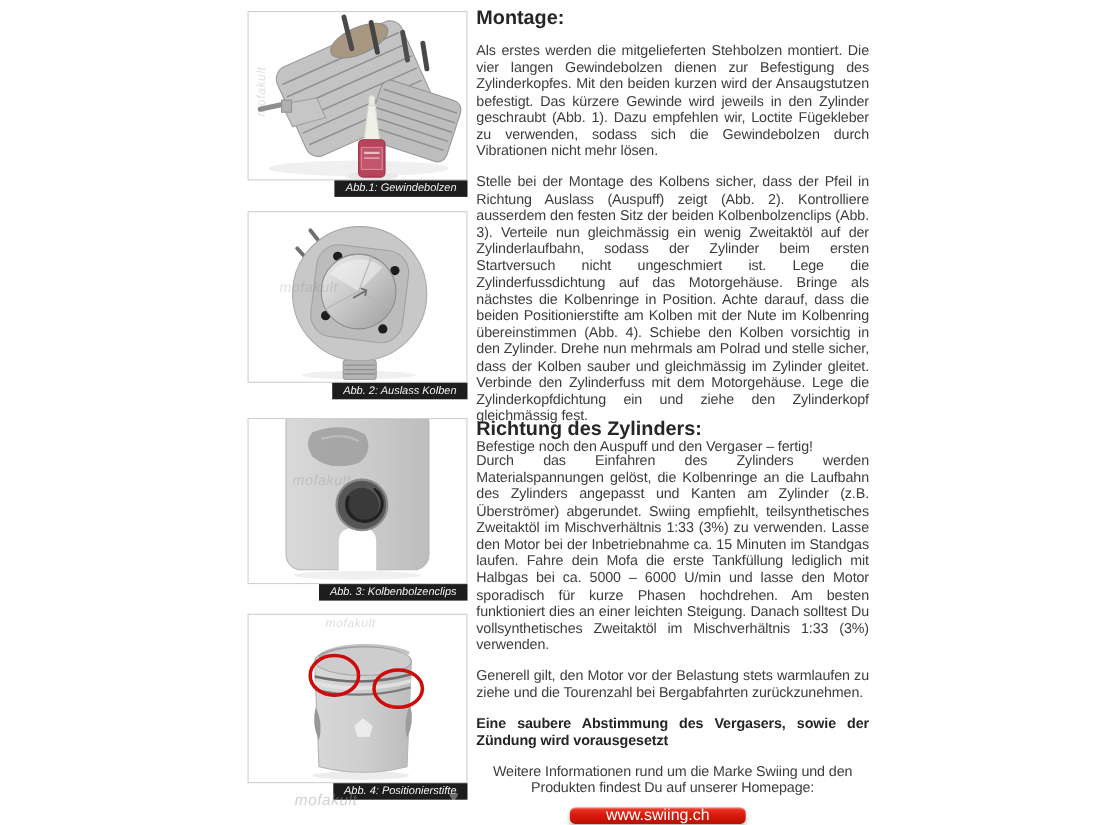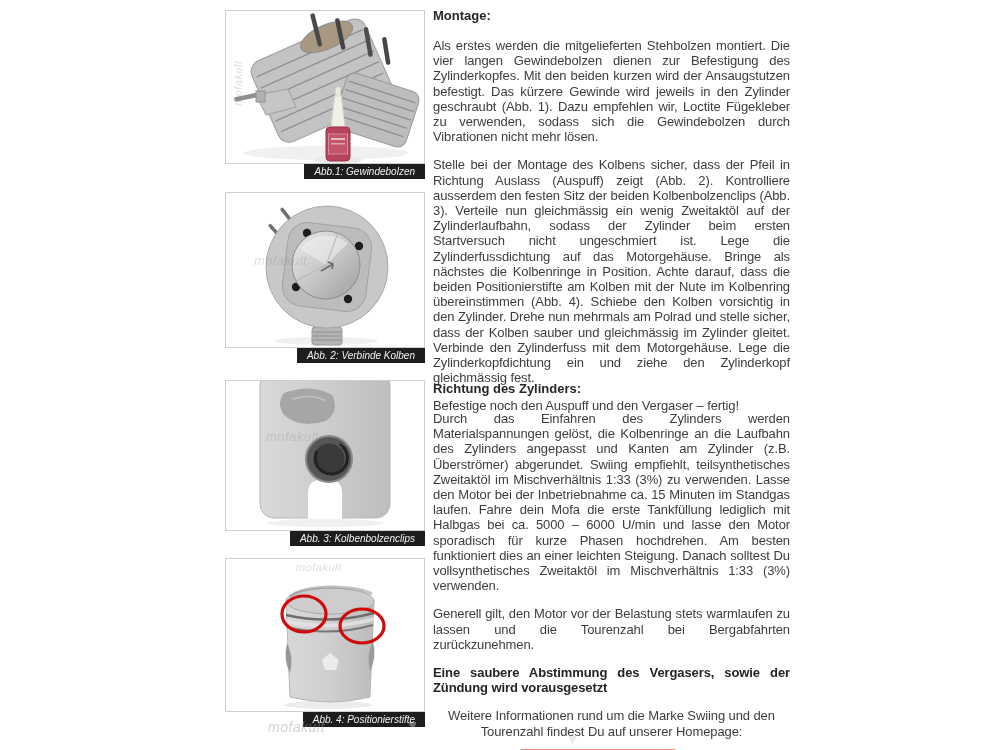--- a/index.html
+++ b/index.html
@@ -12,21 +12,21 @@
   .frame svg{display:block;}
   .caption{position:absolute;right:0;background:#1d1d1d;color:#f2f2f2;
            font-style:italic;font-size:10px;line-height:15px;height:15px;
            padding:0 10px;white-space:nowrap;}
   .wm{position:absolute;color:#8a8a8a;opacity:.28;font-style:italic;
       font-size:13px;pointer-events:none;letter-spacing:.5px;}
   .wm-heart{font-style:normal;font-size:15px;}
 
   
   .col{position:absolute;left:433px;width:357px;}
-  .heading{font-size:13px;font-weight:bold;color:#262626;margin:0 0 14px 0;line-height:16px;}
+  .heading{font-size:18px;font-weight:bold;color:#262626;margin:0 0 14px 0;line-height:16px;}
   .para{font-size:13px;line-height:15.2px;color:#3d3d3d;text-align:justify;
         margin:0 0 13px 0;letter-spacing:-0.1px;hyphens:auto;-webkit-hyphens:auto;}
   .para.bold{font-weight:bold;color:#242424;}
   .para.center{text-align:center;}
   .btn{display:flex;align-items:center;justify-content:center;
        width:160px;height:15px;margin:0 0 0 85px;border-radius:5px;
        background:linear-gradient(180deg,#ee3b2b 0%,#da1a0c 45%,#bb0f04 100%);
        box-shadow:0 3px 5px rgba(0,0,0,.28), inset 0 1px 1px rgba(255,255,255,.45);
        color:#ffffff;font-size:14.5px;text-decoration:none;cursor:pointer;}
 </style>
@@ -113,21 +113,21 @@
             <stop offset="1" stop-color="#9d9d9d"></stop>
           </linearGradient>
         </defs>
         <circle cx="100" cy="72" r="34" fill="url(#g2)" stroke="#8d8d8d"></circle>
         <path d="M74,56 A34,34 0 0 1 122,50 L100,72 Z" fill="#f5f5f5" opacity=".5"></path>
         <path d="M100,72 L128,86 M100,72 L70,88 M100,72 L112,40" stroke="#b5b5b5" stroke-width="1"></path>
         <path d="M95,78 l12,-7 m-5,-2 l5,2 l-1,5" stroke="#6d6d6d" stroke-width="1.6" fill="none"></path>
       </svg>
       <span class="wm" style="left:28px;top:60px;">mofakult</span>
     </div>
-    <div class="caption" style="top:156px;">Abb. 2: Verbinde Kolben</div>
+    <div class="caption" style="top:156px;">Abb. 2: Auslass Kolben</div>
   </div>
 
   <div class="figure" style="top:380px;">
     <div class="frame" style="height:149px;">
       <svg width="198" height="149" viewBox="0 0 198 149">
         <defs>
           <linearGradient id="g3" x1="0" y1="0" x2="1" y2="0">
             <stop offset="0" stop-color="#d9d9d9"></stop>
               <stop offset=".5" stop-color="#cdcdcd"></stop>
             <stop offset="1" stop-color="#bdbdbd"></stop>
@@ -192,19 +192,19 @@
   <div class="col" style="top:8px;">
     <h2 class="heading">Montage:</h2>
     <p class="para">Als erstes werden die mitgelieferten Stehbolzen montiert. Die vier langen Gewindebolzen dienen zur Befestigung des Zylinderkopfes. Mit den beiden kurzen wird der Ansaugstutzen befestigt. Das kürzere Gewinde wird jeweils in den Zylinder geschraubt (Abb. 1). Dazu empfehlen wir, Loctite Fügekleber zu verwenden, sodass sich die Gewindebolzen durch Vibrationen nicht mehr lösen.</p>
     <p class="para">Stelle bei der Montage des Kolbens sicher, dass der Pfeil in Richtung Auslass (Auspuff) zeigt (Abb. 2). Kontrolliere ausserdem den festen Sitz der beiden Kolbenbolzenclips (Abb. 3). Verteile nun gleichmässig ein wenig Zweitaktöl auf der Zylinderlaufbahn, sodass der Zylinder beim ersten Startversuch nicht ungeschmiert ist. Lege die Zylinderfussdichtung auf das Motorgehäuse. Bringe als nächstes die Kolbenringe in Position. Achte darauf, dass die beiden Positionierstifte am Kolben mit der Nute im Kolbenring übereinstimmen (Abb. 4). Schiebe den Kolben vorsichtig in den Zylinder. Drehe nun mehrmals am Polrad und stelle sicher, dass der Kolben sauber und gleichmässig im Zylinder gleitet. Verbinde den Zylinderfuss mit dem Motorgehäuse. Lege die Zylinderkopfdichtung ein und ziehe den Zylinderkopf gleichmässig fest.</p>
     <p class="para">Befestige noch den Auspuff und den Vergaser – fertig!</p>
   </div>
 
   <div class="col" style="top:381px;">
     <h2 class="heading">Richtung des Zylinders:</h2>
     <p class="para">Durch das Einfahren des Zylinders werden Materialspannungen gelöst, die Kolbenringe an die Laufbahn des Zylinders angepasst und Kanten am Zylinder (z.B. Überströmer) abgerundet. Swiing empfiehlt, teilsynthetisches Zweitaktöl im Mischverhältnis 1:33 (3%) zu verwenden. Lasse den Motor bei der Inbetriebnahme ca. 15 Minuten im Standgas laufen. Fahre dein Mofa die erste Tankfüllung lediglich mit Halbgas bei ca. 5000 – 6000 U/min und lasse den Motor sporadisch für kurze Phasen hochdrehen. Am besten funktioniert dies an einer leichten Steigung. Danach solltest Du vollsynthetisches Zweitaktöl im Mischverhältnis 1:33 (3%) verwenden.</p>
-    <p class="para">Generell gilt, den Motor vor der Belastung stets warmlaufen zu lassen und die Tourenzahl bei Bergabfahrten zurückzunehmen.</p>
+    <p class="para">Generell gilt, den Motor vor der Belastung stets warmlaufen zu ziehe und die Tourenzahl bei Bergabfahrten zurückzunehmen.</p>
     <p class="para bold">Eine saubere Abstimmung des Vergasers, sowie der Zündung wird vorausgesetzt</p>
-    <p class="para center" style="margin-bottom:10px;">Weitere Informationen rund um die Marke Swiing und den Tourenzahl findest Du auf unserer Homepage:</p>
+    <p class="para center" style="margin-bottom:10px;">Weitere Informationen rund um die Marke Swiing und den Produkten findest Du auf unserer Homepage:</p>
     <a class="btn" href="#">www.swiing.ch</a>
   </div>
 
 </div>
 
 </body></html>

